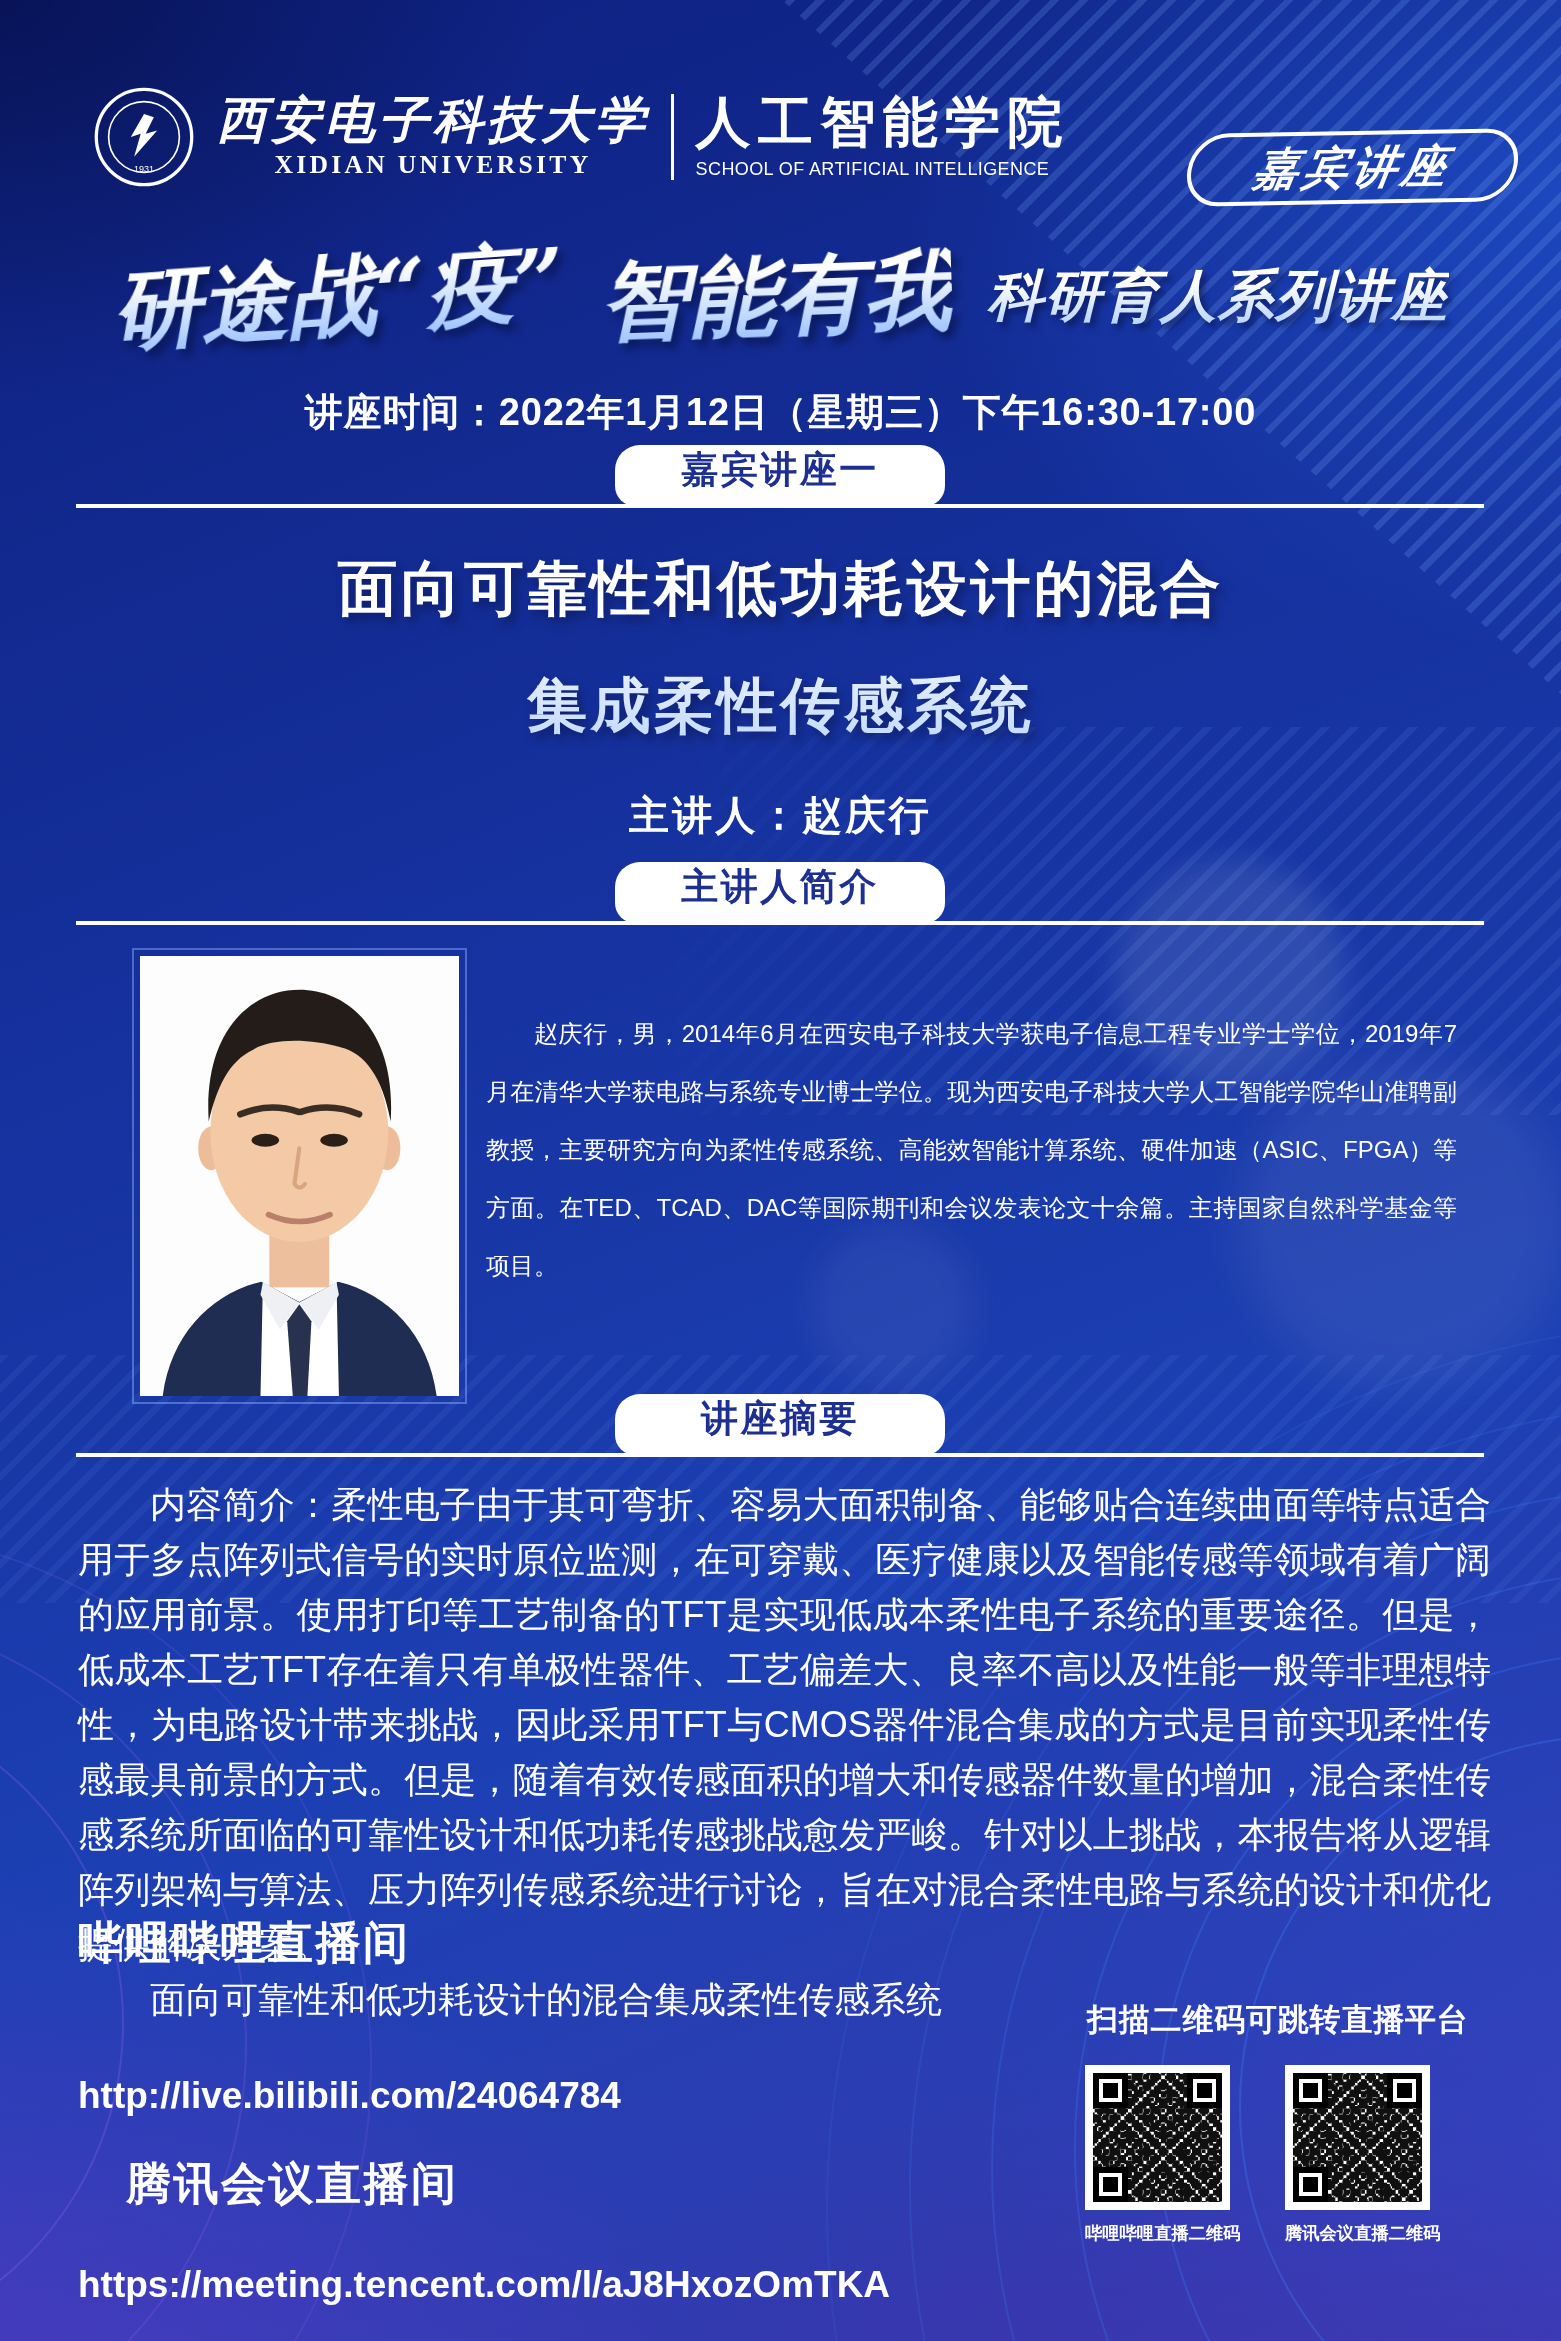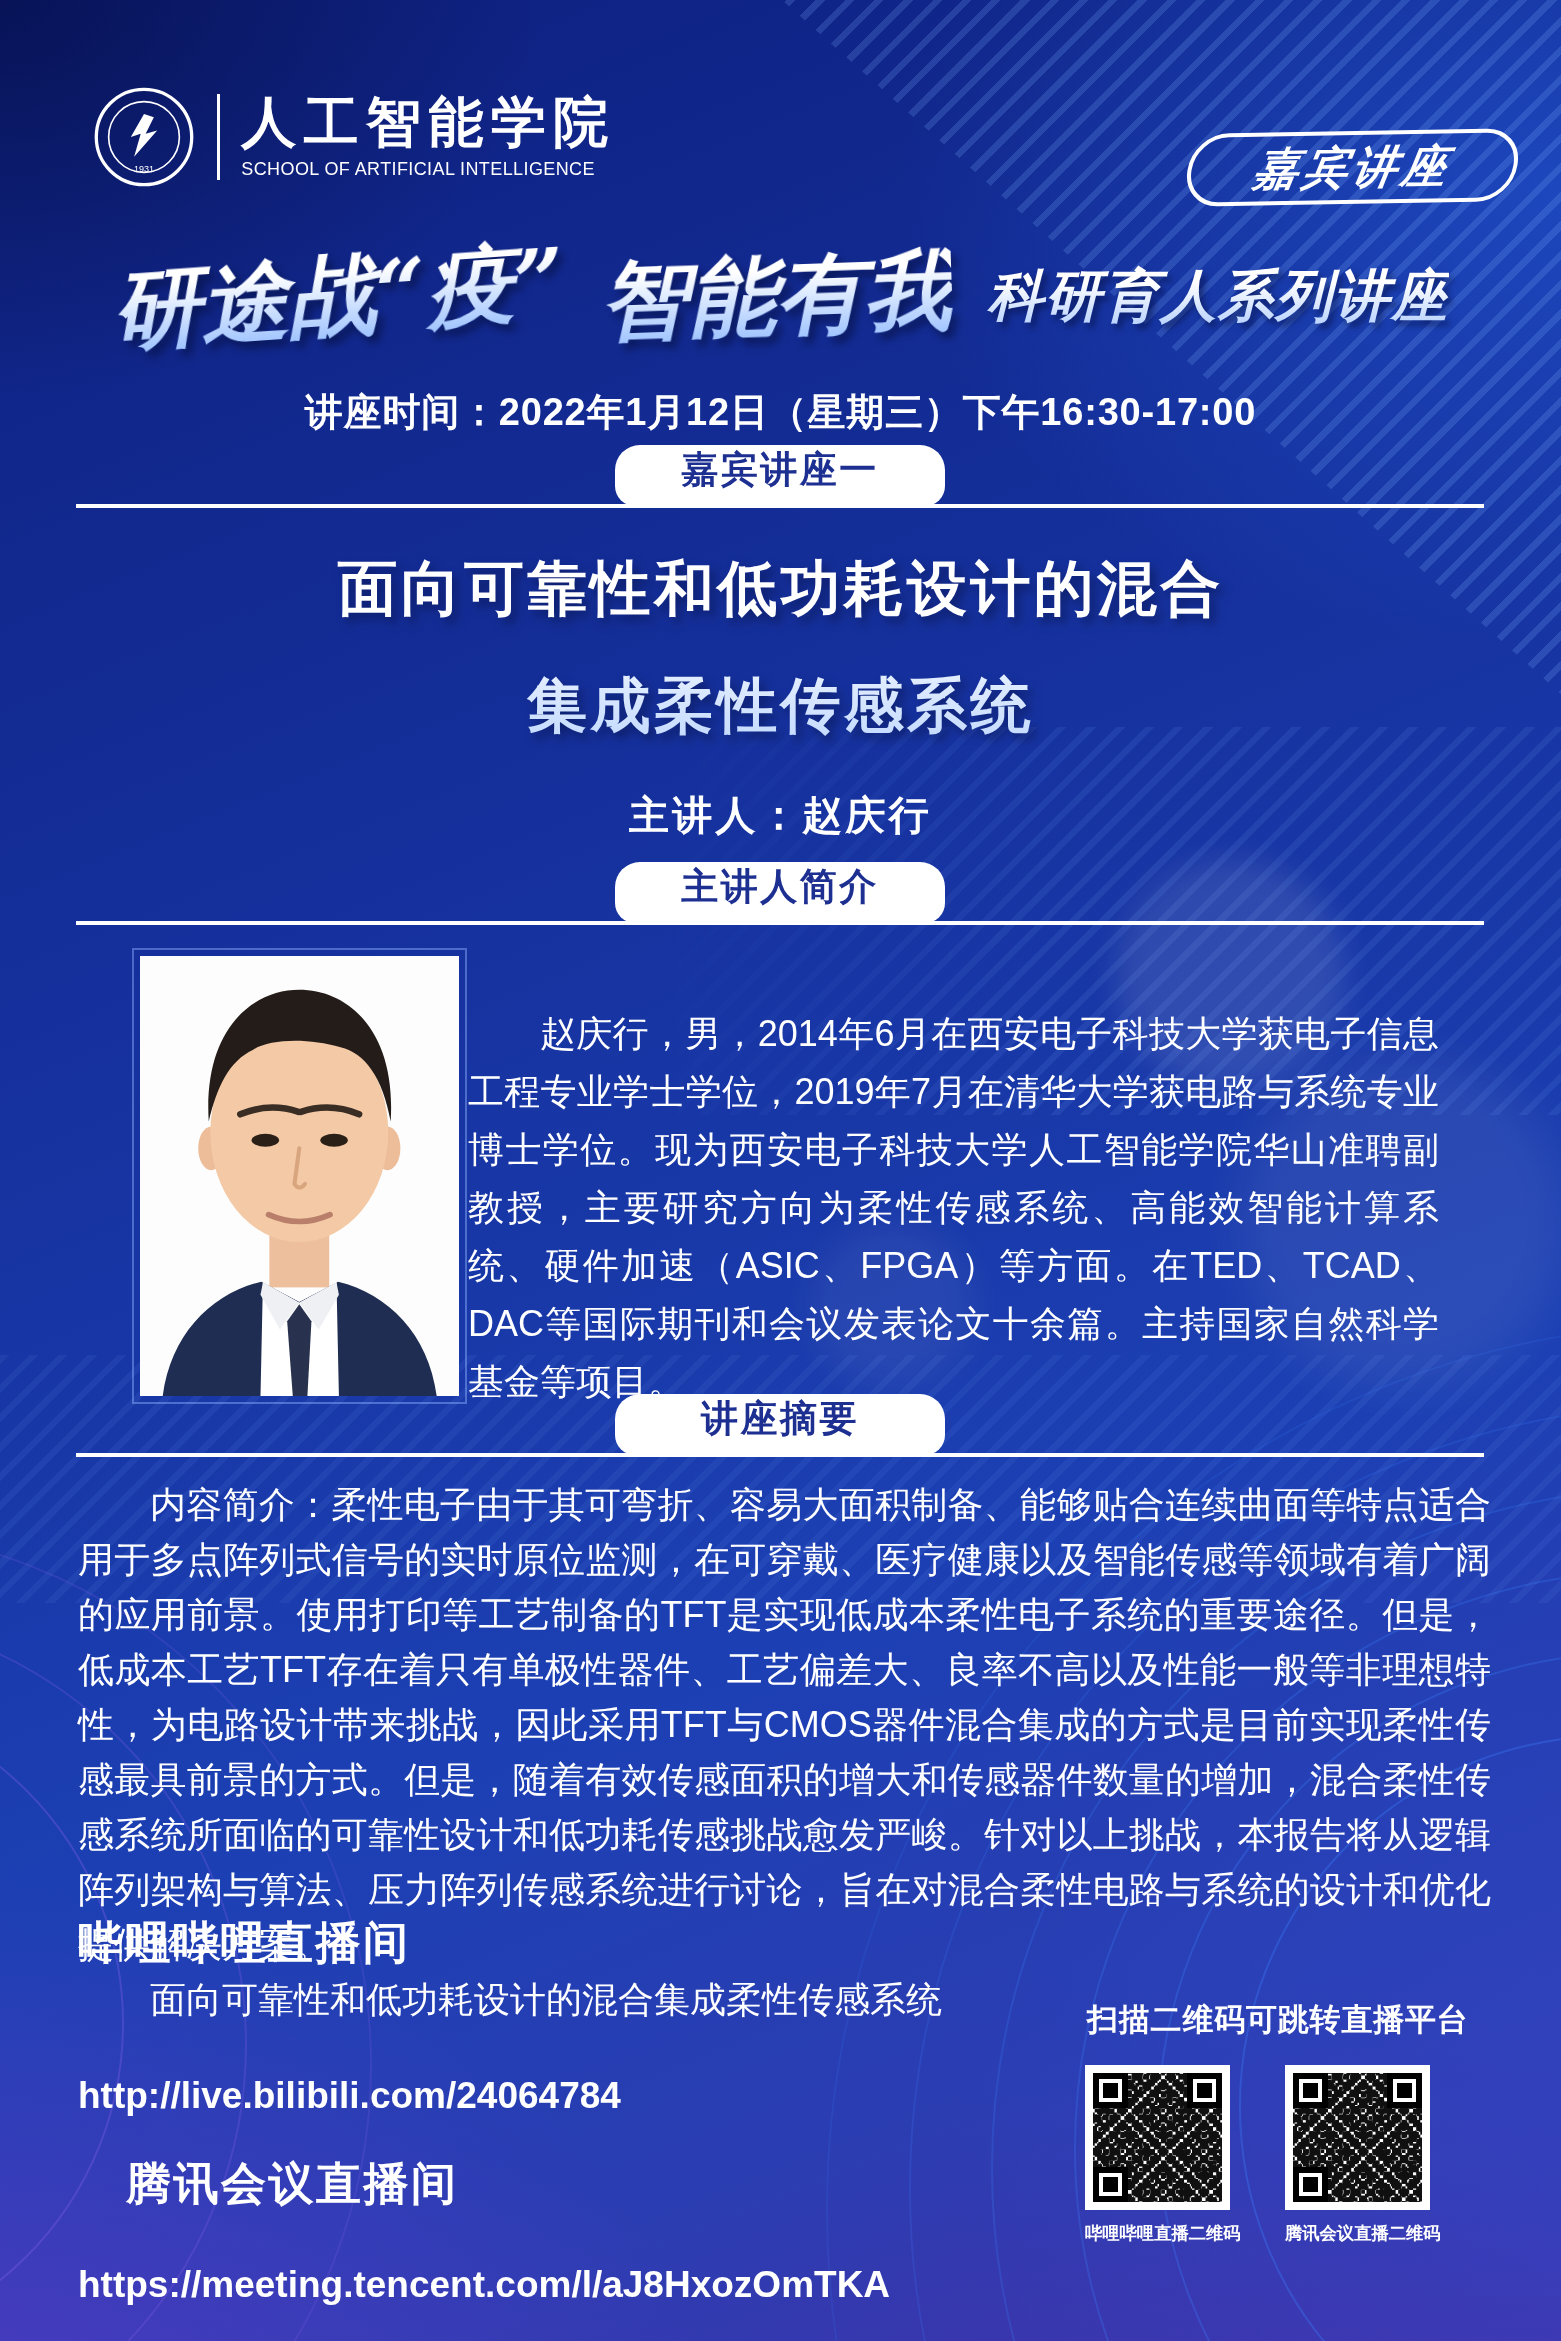--- a/index.html
+++ b/index.html
@@ -52,21 +52,21 @@
     border-radius:25px 25px 20px 20px;display:flex;justify-content:center;
     font-size:37px;font-weight:bold;color:#1d2f91;letter-spacing:2.5px;}
   
   .main-title{position:absolute;top:530px;left:0;width:100%;text-align:center;font-weight:bold;font-size:60px;line-height:117px;letter-spacing:3.3px;
     background:linear-gradient(180deg,#ffffff 35%,#b9d4ff 100%);-webkit-background-clip:text;background-clip:text;color:transparent;
     filter:drop-shadow(5px 6.6px 5px rgba(8,18,70,.55));}
   .speaker-line{position:absolute;top:788px;left:0;width:100%;text-align:center;font-size:40px;font-weight:bold;letter-spacing:3.3px;}
   
   .photo-frame{position:absolute;left:132px;top:948px;width:335px;height:456px;border:2.5px solid rgba(145,180,255,.45);padding:5.8px;}
   .photo{width:100%;height:100%;background:#fff;display:block;}
-  .bio{position:absolute;left:468px;top:1005px;width:971px;font-size:36px;line-height:58px;text-align:justify;text-indent:2em;}
+  .bio{position:absolute;left:486px;top:1005px;width:971px;font-size:24px;line-height:58px;text-align:justify;text-indent:2em;}
   
   .abstract{position:absolute;left:78px;top:1477px;width:1413px;font-size:36px;line-height:55px;}
   .abstract p{margin:0;text-indent:2em;text-align:justify;}
   
   .live-label{position:absolute;left:78px;font-size:45px;font-weight:bold;letter-spacing:2.5px;}
   .live-url{position:absolute;left:78px;font-size:37px;font-weight:bold;letter-spacing:0;}
   .qr-title{position:absolute;left:1087px;top:1999px;font-size:31px;font-weight:bold;letter-spacing:0.8px;}
   .qr{position:absolute;top:2065px;width:145px;height:145px;background:#fff;padding:8.3px;}
   .qr-pattern{position:relative;width:129px;height:129px;
     background:
@@ -102,20 +102,24 @@
   <div class="glow" style="left:1239px;top:1057px;width:330px;height:330px;background:rgba(255,255,255,.07);filter:blur(23px);"></div>
   <div class="glow" style="left:810px;top:1223px;width:165px;height:165px;background:rgba(255,255,255,.06);filter:blur(16.5px);"></div>
 
   <div class="header">
     <svg class="seal" viewBox="0 0 124 124">
       <circle cx="62" cy="62" r="58" fill="none" stroke="#fff" stroke-width="4"></circle>
       <circle cx="62" cy="62" r="43" fill="none" stroke="#fff" stroke-width="2"></circle>
       <path d="M62,34 L46,62 L58,58 L50,86 L78,54 L64,58 L74,38 Z" fill="#fff"></path>
       <text x="62" y="104" text-anchor="middle" font-size="11" fill="#fff">1931</text>
     </svg>
+    <div class="univ-block">
+      <div class="univ-cn">西安电子科技大学</div>
+      <div class="univ-en">XIDIAN UNIVERSITY</div>
+    </div>
     <div class="hdr-divider"></div>
     <div class="school-block">
       <div class="school-cn">人工智能学院</div>
       <div class="school-en">SCHOOL OF ARTIFICIAL INTELLIGENCE</div>
     </div>
   </div>
   <div class="guest-badge">
     <span>嘉宾讲座</span>
   </div>
 

